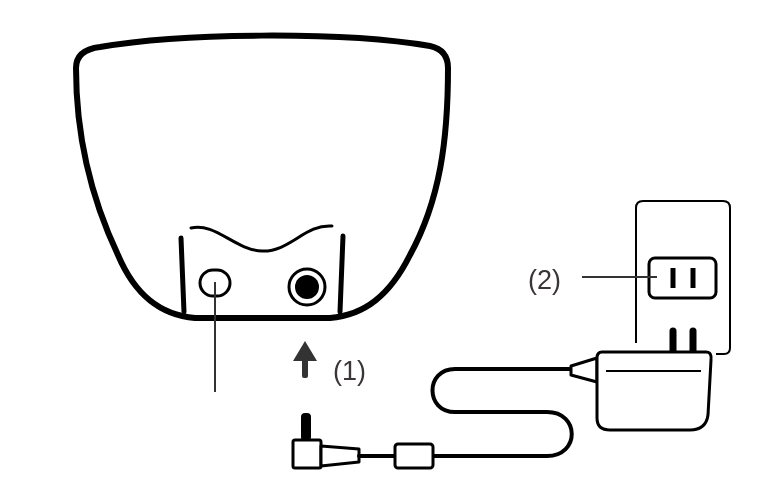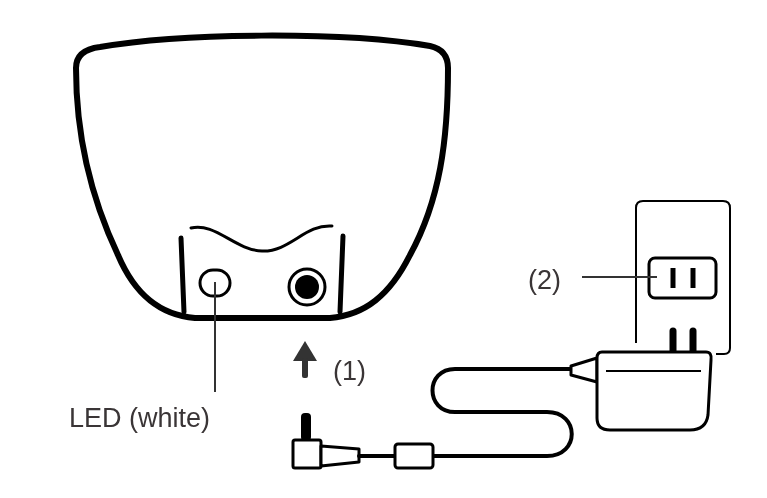--- a/index.html
+++ b/index.html
@@ -76,16 +76,15 @@
       <line x1="693" y1="331" x2="693" y2="355"></line>
     </g>
 
     <g stroke="#000" stroke-linejoin="round">
       <path d="M 571 366 L 597 358 L 597 382 L 571 375 Z" fill="#fff" stroke-width="3"></path>
       <path d="M 602 352 L 706 352 Q 712 352, 711 360 L 708 415 Q 706 430, 690 430 L 610 430 Q 597 430, 597 418 L 597 358 Q 597 352, 602 352 Z" fill="#fff" stroke-width="3"></path>
       <line x1="606" y1="371" x2="701" y2="371" stroke-width="2"></line>
     </g>
   </svg>
 
-  <span id="lbl-led" class="label">LED (white)</span>
   <span id="lbl-1" class="label">(1)</span>
   <span id="lbl-2" class="label">(2)</span>
 </div>
 
 </body></html>

